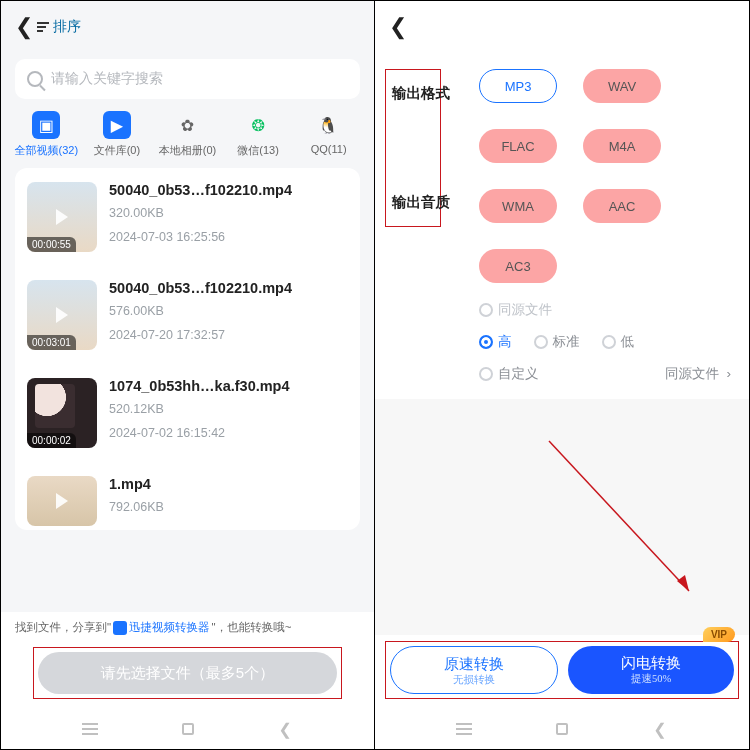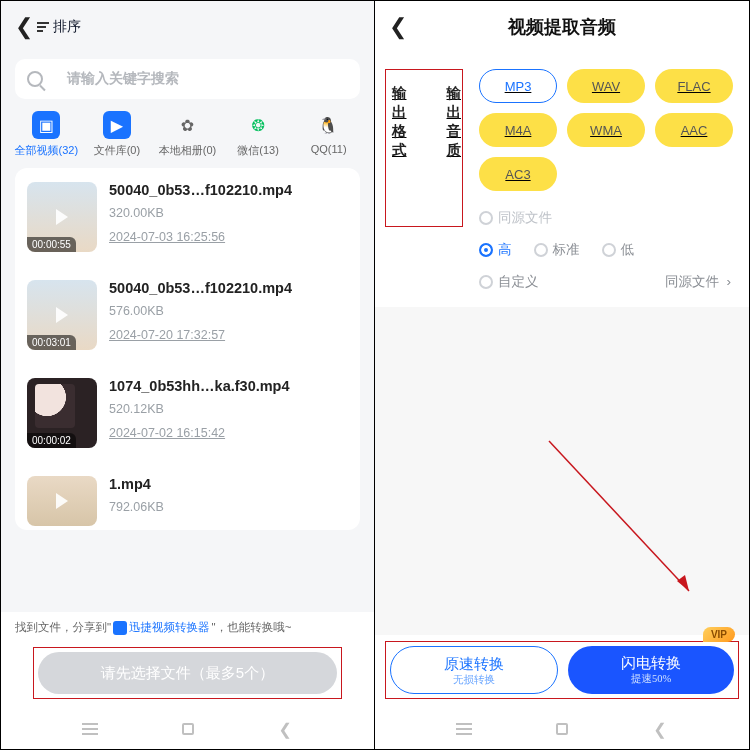--- a/index.html
+++ b/index.html
@@ -7,28 +7,28 @@
   .wrap { display:flex; width:750px; height:750px; border:1px solid #000; }
   .pane { width:375px; height:100%; display:flex; flex-direction:column; background:#fff; position:relative; }
   .pane-left { border-right:1px solid #000; background:#f5f6f8; }
   .pane-right { background:#f7f7f7; }
 
   
   .hdr { display:flex; align-items:center; height:52px; padding:0 14px; background:#fff; }
   .pane-left .hdr { background:#f5f6f8; }
   .back { width:22px; font-size:22px; color:#222; }
   .hdr-title { flex:1; text-align:center; font-size:18px; font-weight:700; color:#111; }
-  .hdr-right { display:flex; align-items:center; gap:4px; font-size:14px; color:#0f172a; min-width:22px; justify-content:flex-end;}
+  .hdr-right { display:flex; align-items:center; gap:4px; font-size:14px; color:#0369a1; min-width:22px; justify-content:flex-end;}
   .sort-lines { display:inline-flex; flex-direction:column; gap:2px; }
   .sort-lines span { display:block; width:12px; height:2px; background:#333; }
   .sort-lines span:nth-child(2){width:9px;}
   .sort-lines span:nth-child(3){width:6px;}
 
   
-  .search { margin:6px 14px 12px; height:40px; border-radius:10px; background:#fff; display:flex; align-items:center; padding:0 12px; color:#b5b8bd; font-size:14px; gap:24px;font-weight:bold;}
+  .search { margin:6px 14px 12px; height:40px; border-radius:10px; background:#fff; display:flex; align-items:center; padding:0 12px; color:#b5b8bd; font-size:14px; gap:8px;}
   .mag { width:16px; height:16px; border:2px solid #b5b8bd; border-radius:50%; position:relative; }
   .mag::after{content:""; position:absolute; width:7px; height:2px; background:#b5b8bd; bottom:-4px; right:-5px; transform:rotate(45deg);}
 
   
   .cats { display:flex; padding:0 10px 10px; gap:0; justify-content:space-between; }
   .cat { flex:1; display:flex; flex-direction:column; align-items:center; gap:4px; font-size:11px; color:#666; padding:0 2px;}
   .cat.active { color:#1a73ff; }
   .cat .ic { width:28px; height:28px; border-radius:6px; display:flex; align-items:center; justify-content:center; font-size:16px; }
   .ic-all { background:#1a73ff; color:#fff; }
   .ic-folder { background:#1a73ff; color:#fff; border-radius:6px; }
@@ -38,42 +38,42 @@
 
   
   .list { background:#fff; margin:0 14px; border-radius:12px; overflow:hidden; }
   .row { display:flex; padding:14px 12px; gap:12px; align-items:flex-start; }
   .thumb { width:70px; height:70px; border-radius:8px; background:linear-gradient(180deg,#d7e4ee 0%, #e9d9c5 100%); position:relative; overflow:hidden; display:flex; align-items:center; justify-content:center;}
   .play { width:0;height:0;border-left:12px solid rgba(255,255,255,0.9); border-top:8px solid transparent; border-bottom:8px solid transparent;}
   .dur { position:absolute; left:0; bottom:0; background:rgba(0,0,0,0.55); color:#fff; font-size:10px; padding:2px 5px; border-top-right-radius:6px;}
   .meta { flex:1; min-width:0; }
   .fname { font-size:14.5px; font-weight:600; color:#222; white-space:nowrap; overflow:hidden; text-overflow:ellipsis; }
   .fsize { font-size:12.5px; color:#9aa0a6; margin-top:8px;}
-  .fdate { font-size:12.5px; color:#9aa0a6; margin-top:10px;text-decoration:underline;}
+  .fdate { font-size:12.5px; color:#9aa0a6; margin-top:10px;}
 
   .tip { font-size:11.5px; color:#666; padding:8px 14px 6px; display:flex; align-items:center; gap:2px; background:#fff; margin-top:auto;}
   .tip .lg { width:14px;height:14px;background:#1a73ff;border-radius:3px;display:inline-block;}
 
   .footer-left { padding:6px 32px 10px; background:#fff; }
   .box-red { border:1px solid #c8171e; padding:4px; }
   .big-btn { height:42px; border-radius:999px; background:#d5d7db; color:#fff; font-size:15px; display:flex; align-items:center; justify-content:center; }
 
   .nav { height:40px; display:flex; align-items:center; justify-content:space-evenly; color:#b0b0b0; background:#fff;}
   .nav-ic { width:18px; height:14px; display:flex; align-items:center; justify-content:center;}
   .nv-menu{display:flex;flex-direction:column;gap:3px;} .nv-menu span{width:16px;height:2px;background:#c0c0c0;}
   .nv-sq{width:12px;height:12px;border:2px solid #c0c0c0;border-radius:2px;}
   .nv-back{font-size:16px;color:#c0c0c0;}
 
   
   .section { background:#fff; padding:16px 14px; margin-bottom:2px;}
   .grp-label { width:60px; font-size:14.5px; font-weight:700; color:#222; padding-top:8px;}
   .grp-body { flex:1; }
   .red-frame { border:1px solid #c8171e; padding:2px 0 2px 2px; margin-left:-4px; display:flex; gap:14px;}
-  .fmt-grid { display:flex; flex-wrap:wrap; gap:10px;text-decoration:underline; }
-  .fmt { width:78px; height:34px; border-radius:999px; background:#fde047; color:#555; font-size:13px; display:flex; align-items:center; justify-content:center; }
+  .fmt-grid { display:flex; flex-wrap:wrap; gap:26px; }
+  .fmt { width:78px; height:34px; border-radius:999px; background:#fca5a5; color:#555; font-size:13px; display:flex; align-items:center; justify-content:center; }
   .fmt.sel { border:1px solid #1a73ff; color:#1a73ff; background:#fff;}
   .qual-row { display:flex; align-items:center; gap:22px; margin-bottom:14px;}
   .radio { display:flex; align-items:center; gap:5px; font-size:13.5px; color:#bfc3c9;}
   .radio .dot{width:14px;height:14px;border:2px solid #cfd2d7;border-radius:50%;}
   .radio.on{color:#1a73ff;} .radio.on .dot{border-color:#1a73ff;background:#1a73ff;box-shadow:inset 0 0 0 3px #fff;}
   .radio.dk{color:#8a8e94;} .radio.dk .dot{border-color:#cfd2d7;}
   .src-row{display:flex;align-items:center;justify-content:space-between;font-size:13.5px;color:#8a8e94;padding-right:4px;}
 
   .arrow-svg{position:absolute; right:40px; top:430px; width:170px; height:180px; pointer-events:none;}
 
@@ -206,26 +206,25 @@
       <div class="nav-ic">
           <div class="nv-sq"></div>
         </div>
       <div class="nav-ic nv-back">❮</div>
     </div>
   </div>
 
   <div class="pane pane-right">
     <div class="hdr" style="background:#fff;">
       <div class="back">❮</div>
-      <div class="hdr-title">视频提取音频</div>
       <div class="hdr-right"></div>
     </div>
 
     <div class="section">
-      <div class="red-frame" style="flex-direction:row; gap:20px; padding:6px 4px 14px 6px; width:78px; float:left; margin-right:12px; height:158px;text-decoration:underline;">
+      <div class="red-frame" style="flex-direction:column; gap:20px; padding:6px 4px 14px 6px; width:56px; float:left; margin-right:12px; height:158px;">
         <div class="grp-label">输出格式</div>
         <div style="height:60px;"></div>
         <div class="grp-label">输出音质</div>
       </div>
       <div class="grp-body" style="margin-left:90px;">
         <div class="fmt-grid">
           <div class="fmt sel">MP3</div>
           <div class="fmt">WAV</div>
           <div class="fmt">FLAC</div>
           <div class="fmt">M4A</div>

